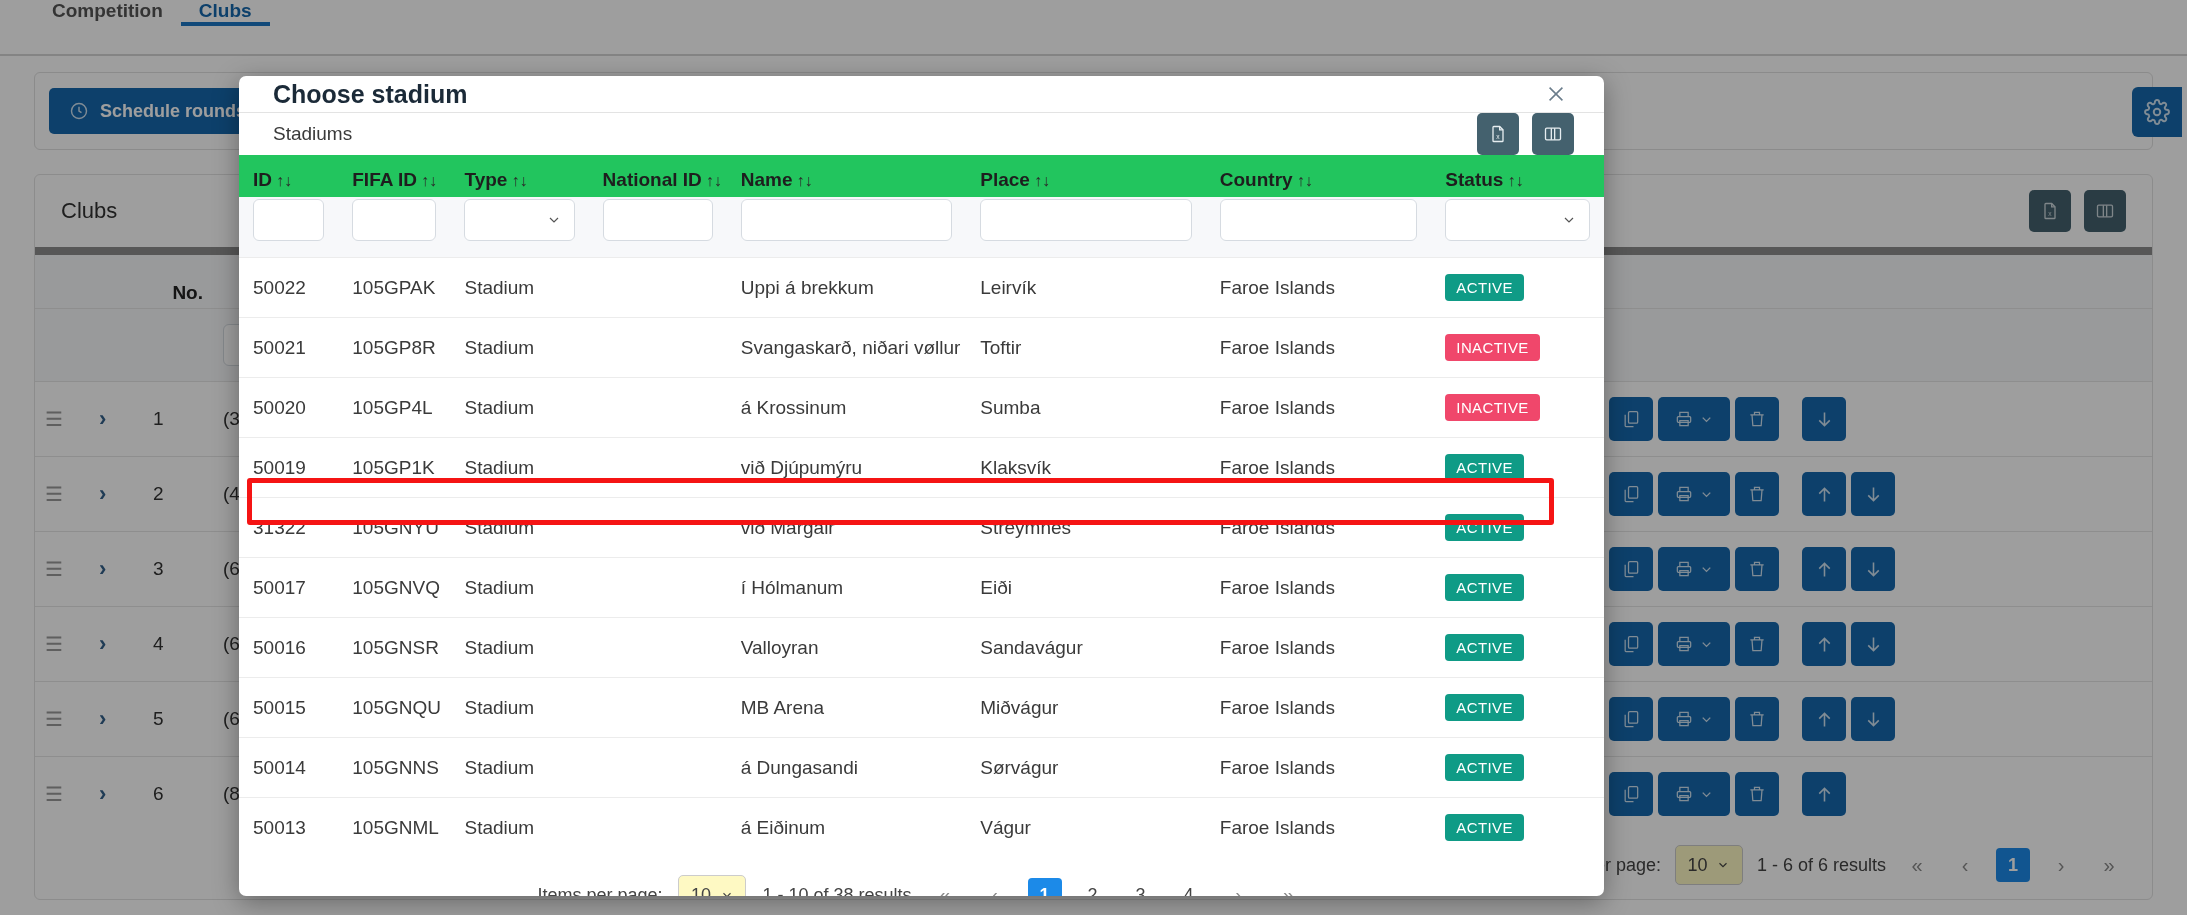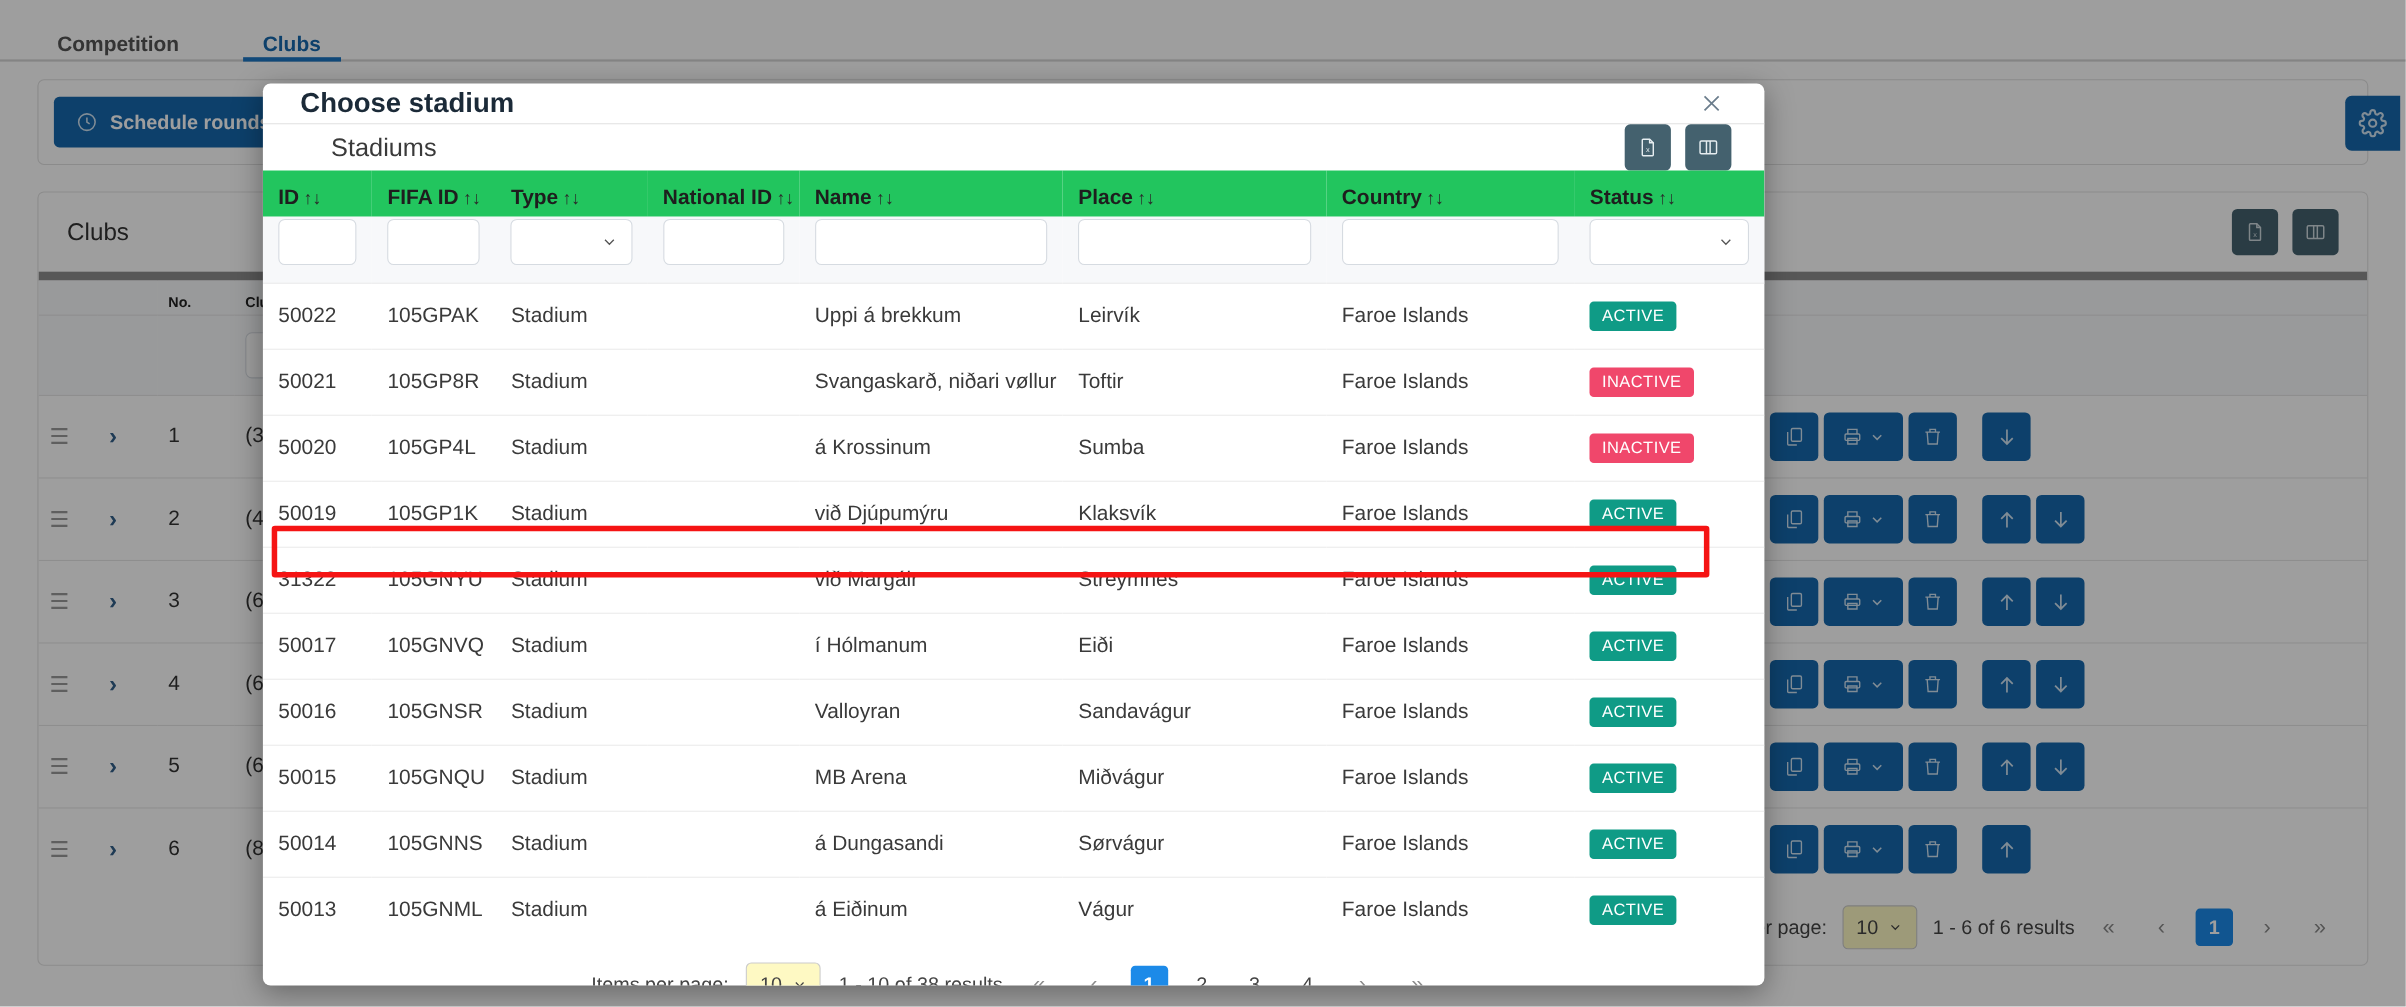--- a/index.html
+++ b/index.html
@@ -28,23 +28,22 @@
     display: flex; align-items: center;
     border-bottom: 1px solid #dcdcdc;
   }
   .bg-title {
     font-size: 25px; color: #222; font-weight: 400;
   }
 
   .bg-tabs {
     height: 56px;
     padding: 0 34px;
-    display: flex; align-items: flex-end;
+    display: flex; align-items: flex-start;
     border-bottom: 2px solid #d5d5d5;
-    gap: 40px;
   }
   .bg-tab {
     display: flex; align-items: center;
     padding: 0 18px;
     font-size: 19px; font-weight: bold;
     color: #555;
     border-bottom: 4px solid transparent;
     margin-bottom: -2px;
     cursor: pointer;
   }
@@ -92,23 +91,23 @@
     width: 42px; height: 42px;
     background: #44616e; border-radius: 5px;
     display: inline-flex; align-items: center; justify-content: center;
     cursor: pointer; margin-left: 9px;
   }
 
   table.grid { width: 100%; border-collapse: collapse; }
   .bg-thead-top { height: 8px; background: #8d8d8d; }
   .bg-grid th {
     background: #f7f8fa;
-    text-align: left;
-    font-size: 13px; font-weight: bold; color: #222;
-    padding: 12px 10px 4px 10px;
+    text-align: right;
+    font-size: 19px; font-weight: bold; color: #222;
+    padding: 27px 10px 4px 10px;
     vertical-align: top;
   }
   .bg-filter-cell { background: #f7f8fa; padding: 4px 10px 14px 10px; }
   .bg-grid td {
     font-size: 19px; color: #333;
     padding: 15px 10px;
     border-top: 1px solid #e6e6e6;
     white-space: nowrap;
   }
   .drag-handle { color: #9a9a9a; font-size: 20px; letter-spacing: 0; }
@@ -162,21 +161,21 @@
     border-bottom: 1px solid #e3e3e3;
   }
   .modal-title { font-size: 25px; font-weight: bold; color: #1b2a38; }
   .close-x { width: 36px; height: 36px; display: flex; align-items: center; justify-content: center; cursor: pointer; }
 
   .modal-sub {
     height: 80px;
     display: flex; align-items: center; justify-content: space-between;
     padding: 0 30px 0 34px;
   }
-  .modal-sub-title { font-size: 23px; color: #3a3a3a; margin-left: 28px; }
+  .modal-sub-title { font-size: 19px; color: #3a3a3a; }
 
   .m-thead-top { height: 7px; background: #8d8d8d; }
 
   table.mgrid { width: 100%; border-collapse: collapse; table-layout: fixed; }
   table.mgrid th {
     background: #22c55e;
     text-align: left;
     font-size: 19px; font-weight: bold; color: #1e1e1e;
     padding: 14px 0 6px 14px;
     vertical-align: top;

